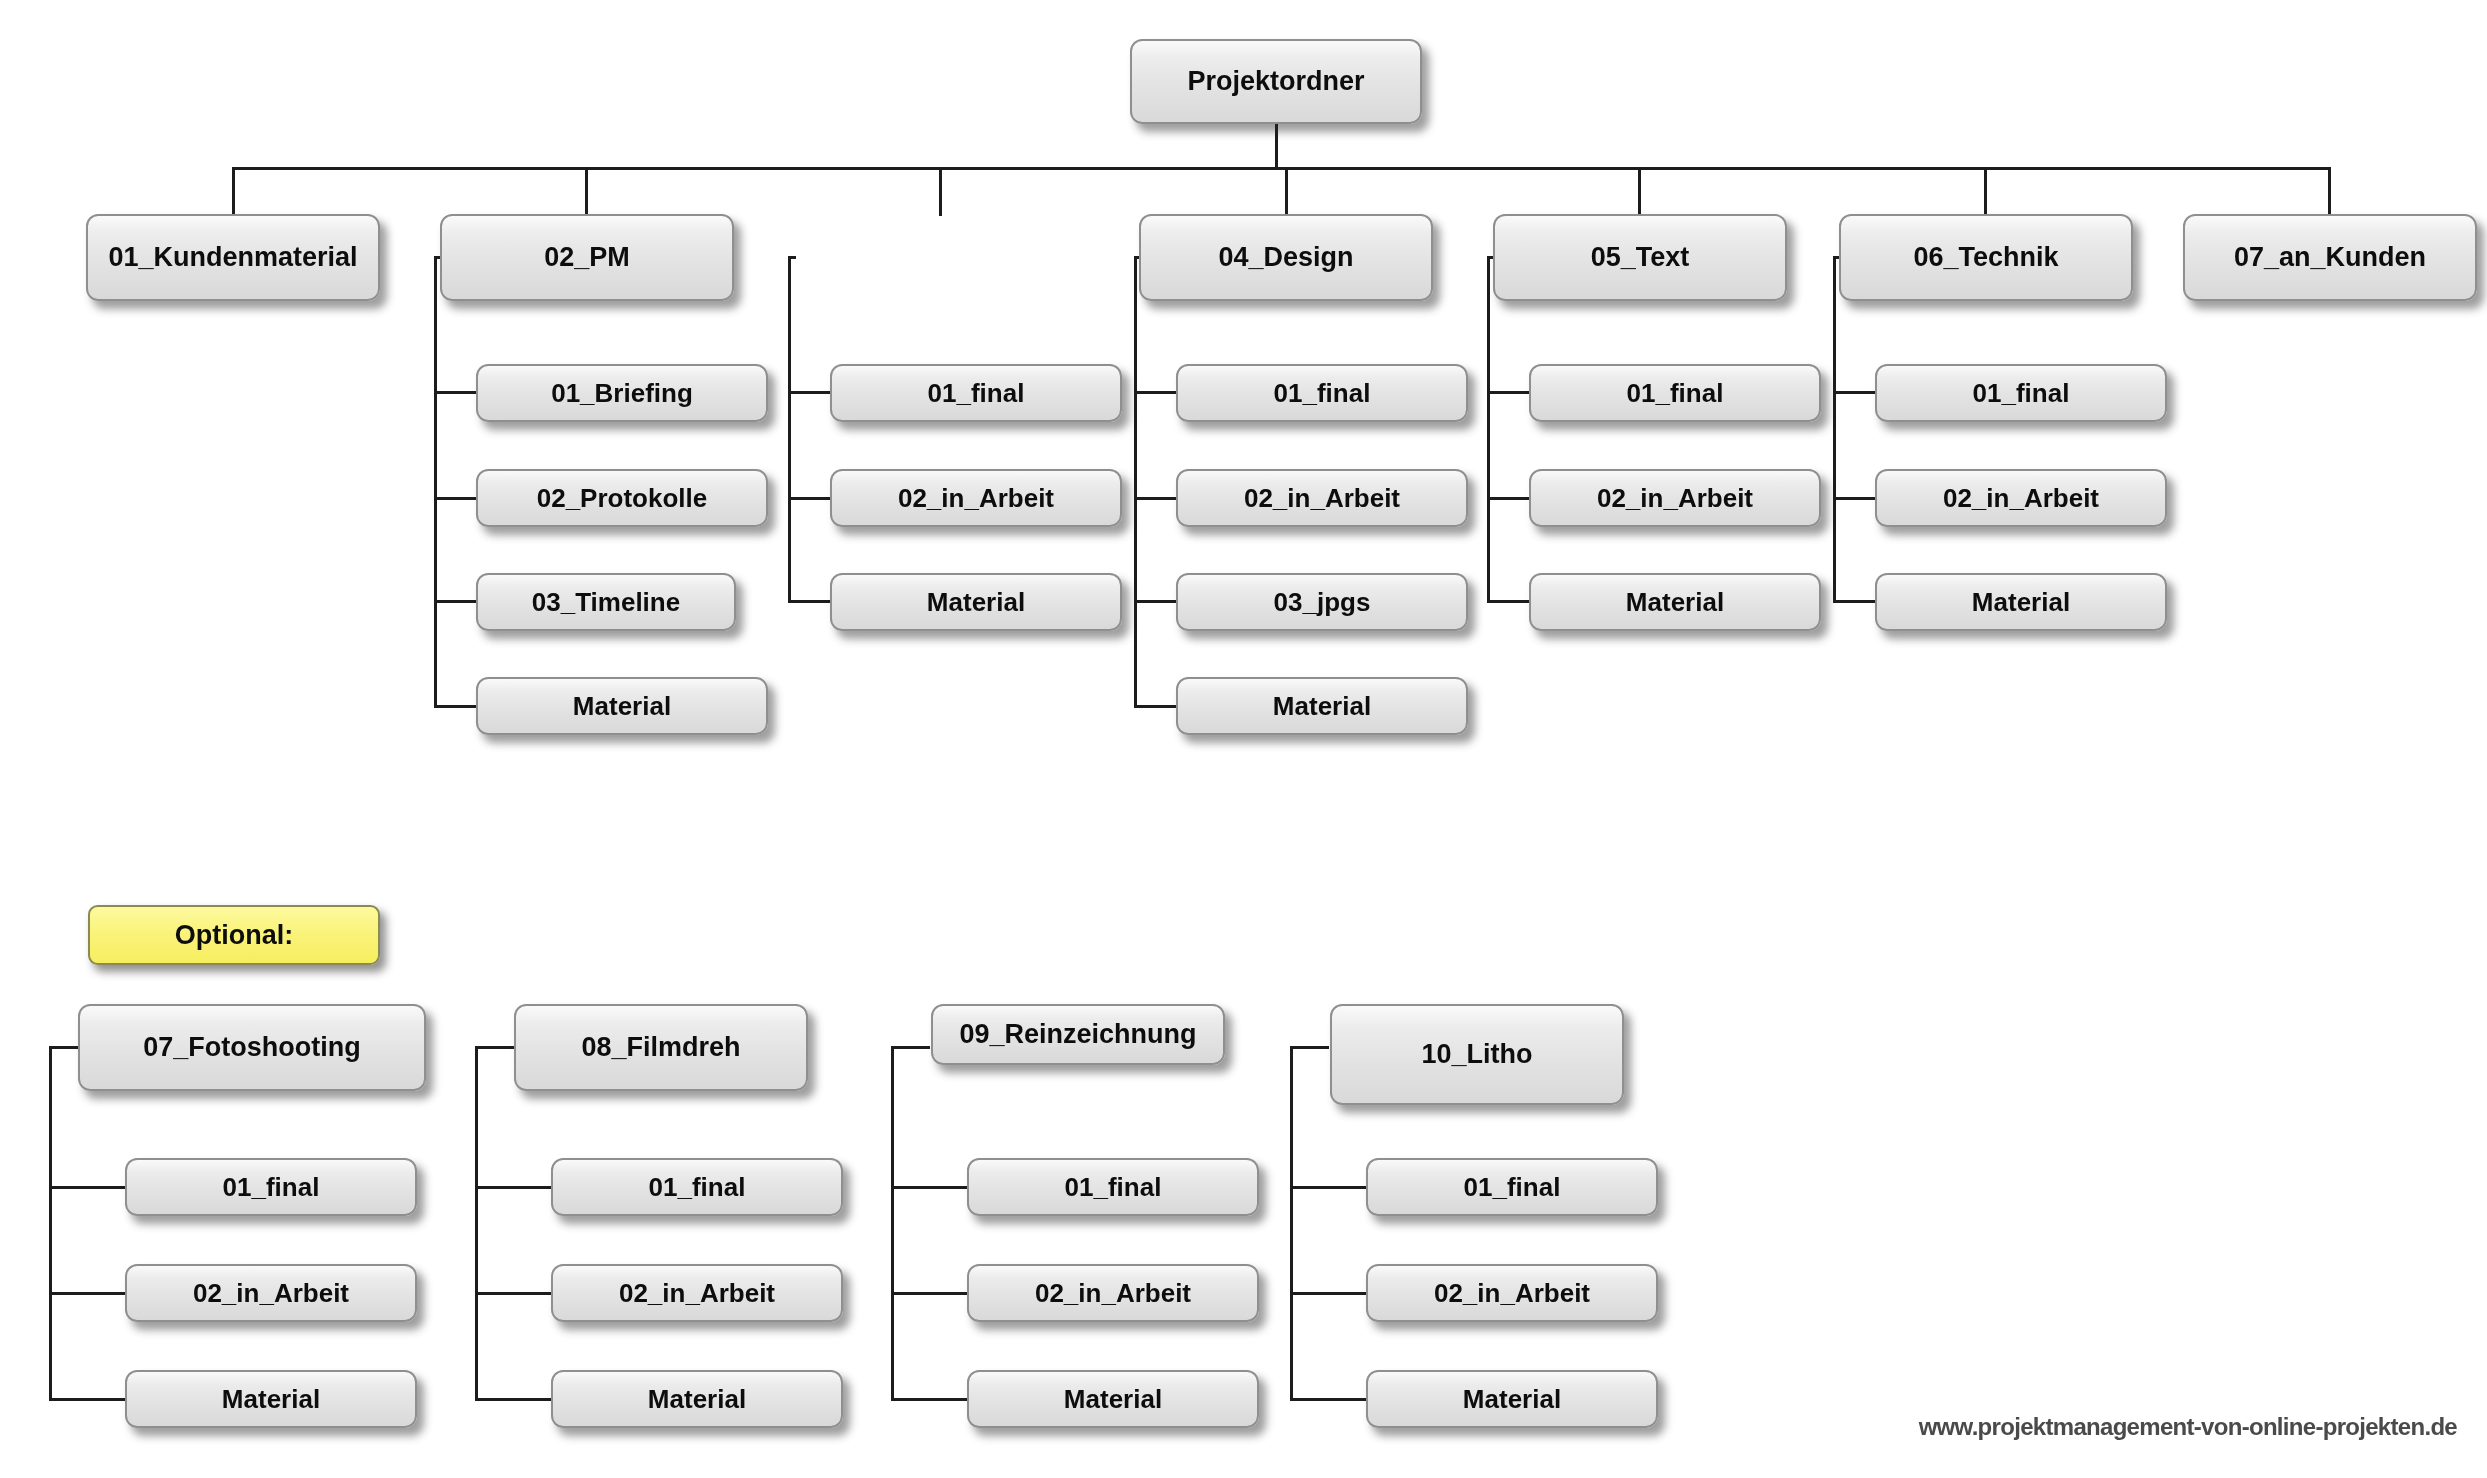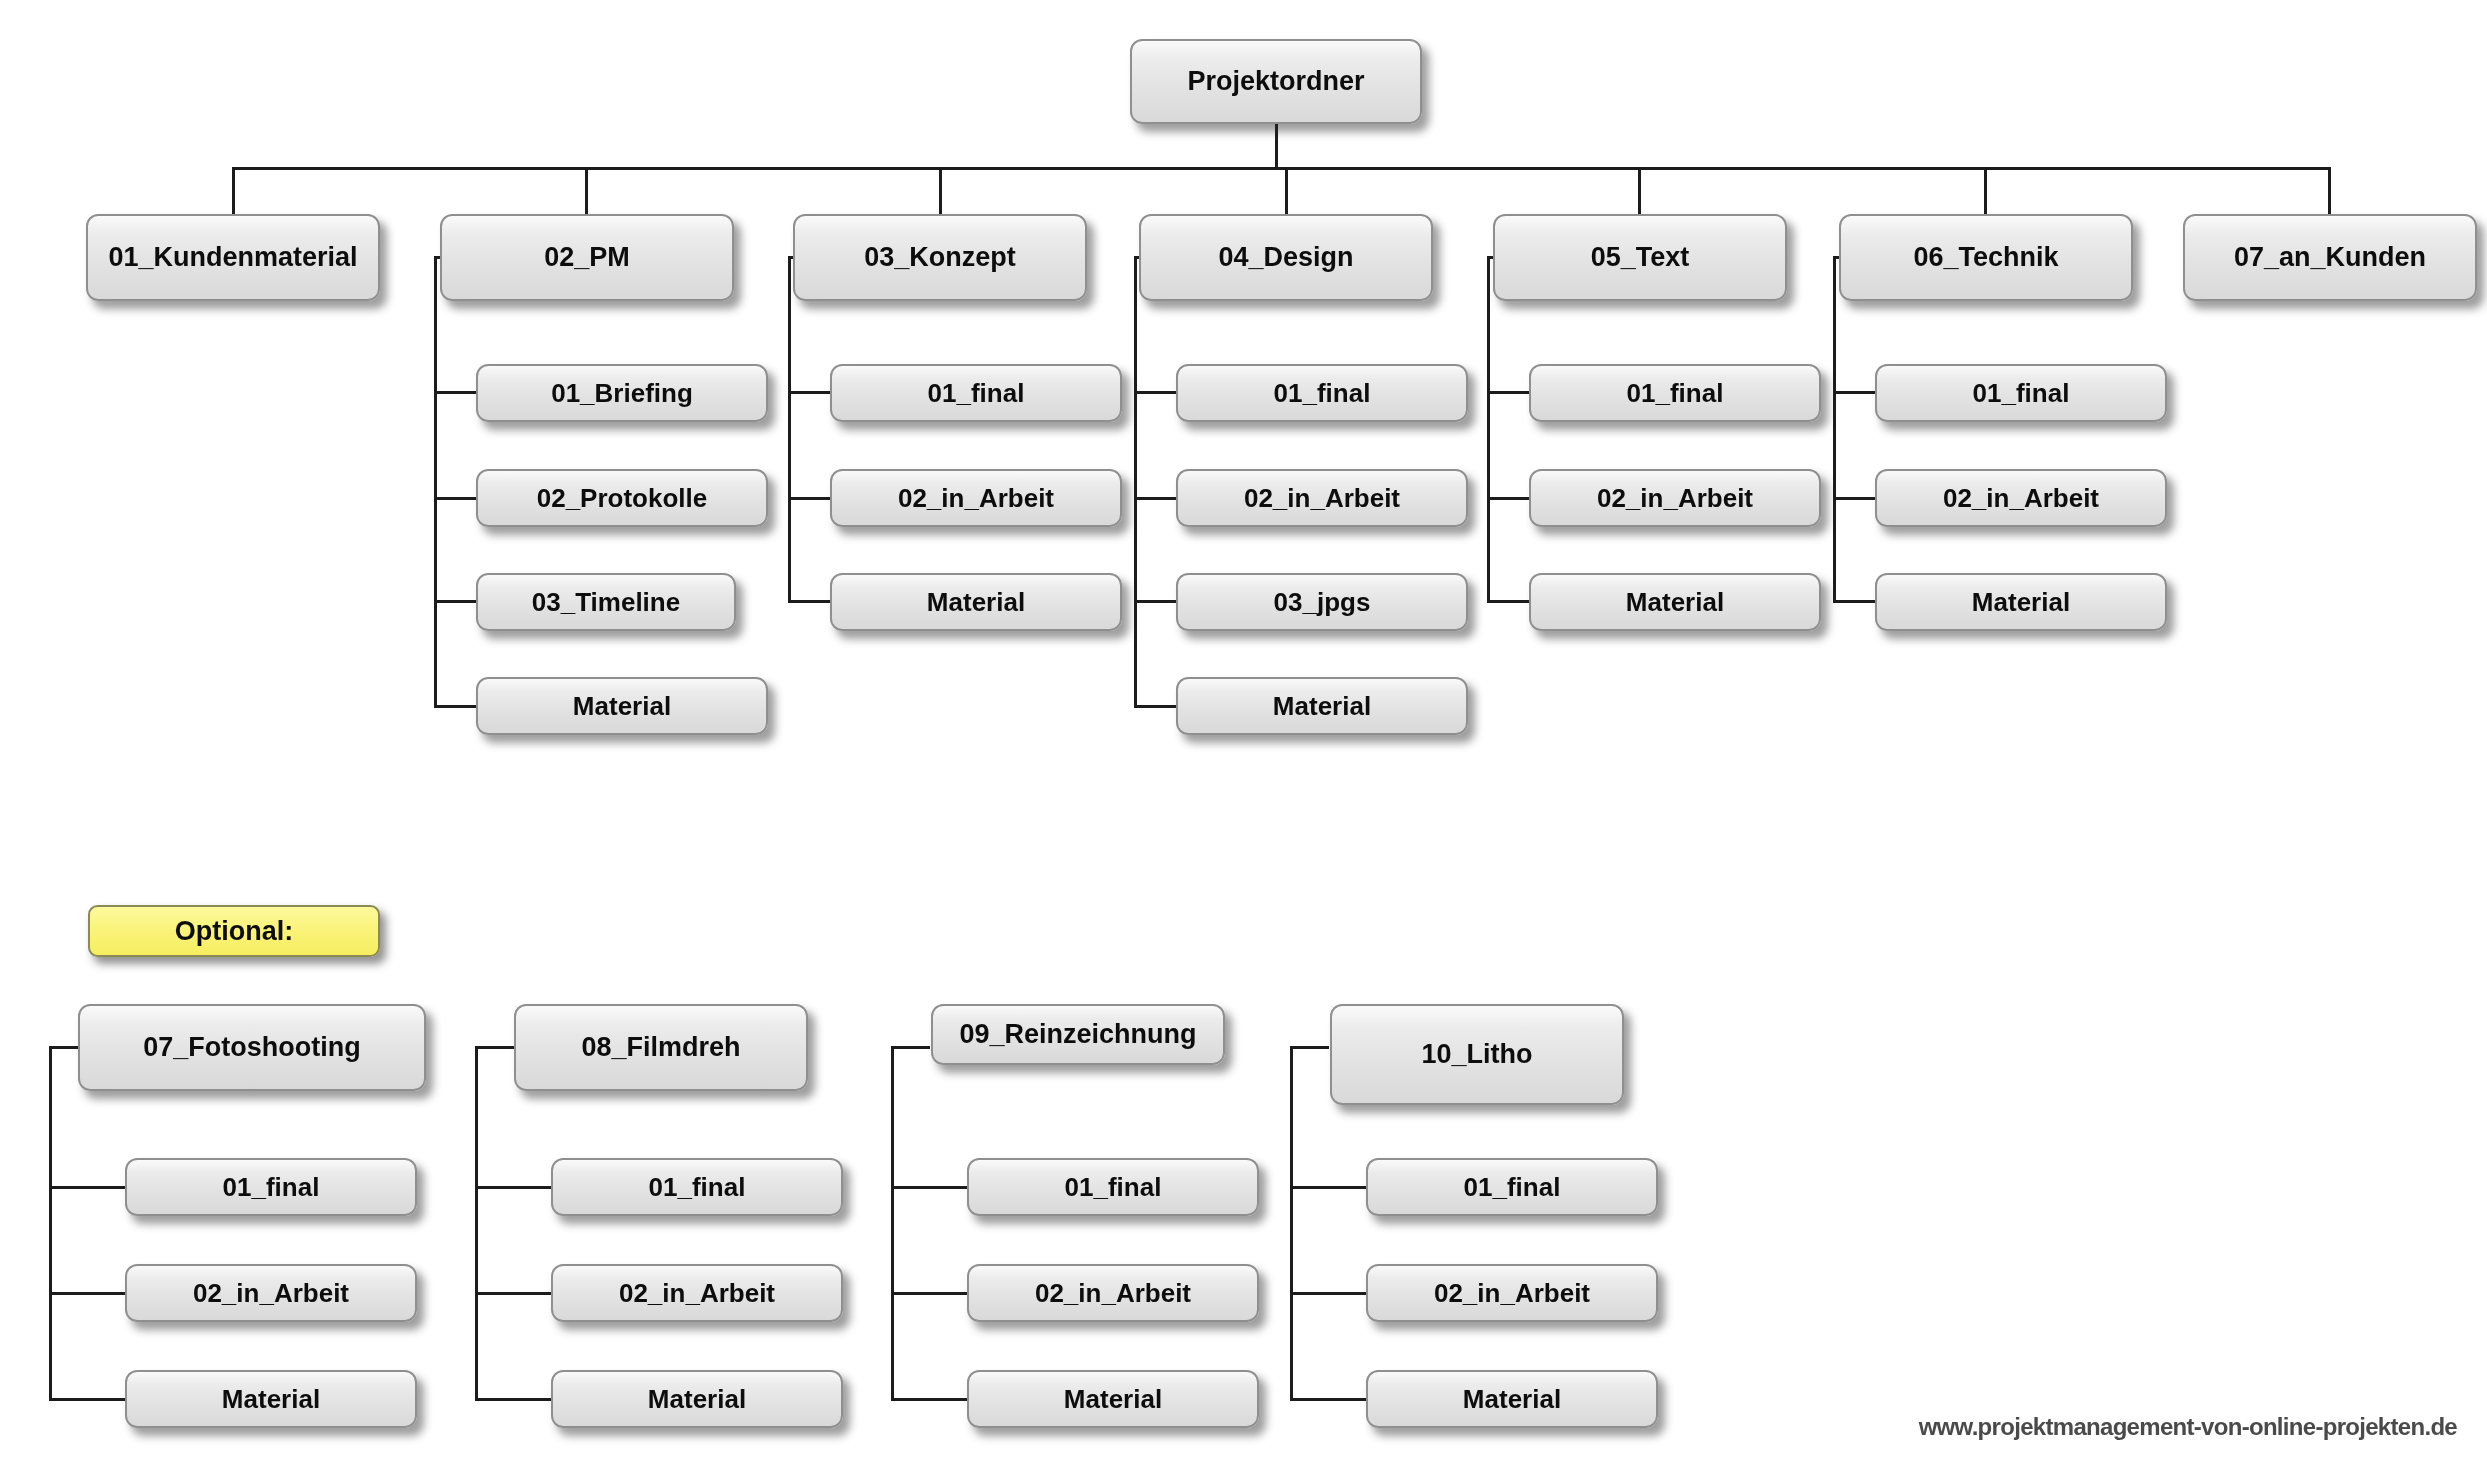--- a/index.html
+++ b/index.html
@@ -103,23 +103,20 @@
   <div class="box hdr" style="left:1130px;top:39px;width:292px;height:85px">
     <span>Projektordner</span>
   </div>
 
   <div class="box hdr" style="left:86px;top:214px;width:294px;height:87px">
     <span>01_Kundenmaterial</span>
   </div>
   <div class="box hdr" style="left:440px;top:214px;width:294px;height:87px">
     <span>02_PM</span>
   </div>
-  <div class="box hdr" style="left:793px;top:214px;width:294px;height:87px">
-    <span>03_Konzept</span>
-  </div>
   <div class="box hdr" style="left:1139px;top:214px;width:294px;height:87px">
     <span>04_Design</span>
   </div>
   <div class="box hdr" style="left:1493px;top:214px;width:294px;height:87px">
     <span>05_Text</span>
   </div>
   <div class="box hdr" style="left:1839px;top:214px;width:294px;height:87px">
     <span>06_Technik</span>
   </div>
   <div class="box hdr" style="left:2183px;top:214px;width:294px;height:87px">
@@ -175,21 +172,21 @@
   <div class="box chl" style="left:1875px;top:364px;width:292px;height:58px">
     <span>01_final</span>
   </div>
   <div class="box chl" style="left:1875px;top:469px;width:292px;height:58px">
     <span>02_in_Arbeit</span>
   </div>
   <div class="box chl" style="left:1875px;top:573px;width:292px;height:58px">
     <span>Material</span>
   </div>
 
-  <div class="box opt" style="left:88px;top:905px;width:292px;height:52px">
+  <div class="box opt" style="left:88px;top:905px;width:292px;height:60px">
     <span>Optional:</span>
   </div>
 
   <div class="box hdr" style="left:78px;top:1004px;width:348px;height:87px">
     <span>07_Fotoshooting</span>
   </div>
   <div class="box chl" style="left:125px;top:1158px;width:292px;height:58px">
     <span>01_final</span>
   </div>
   <div class="box chl" style="left:125px;top:1264px;width:292px;height:58px">

